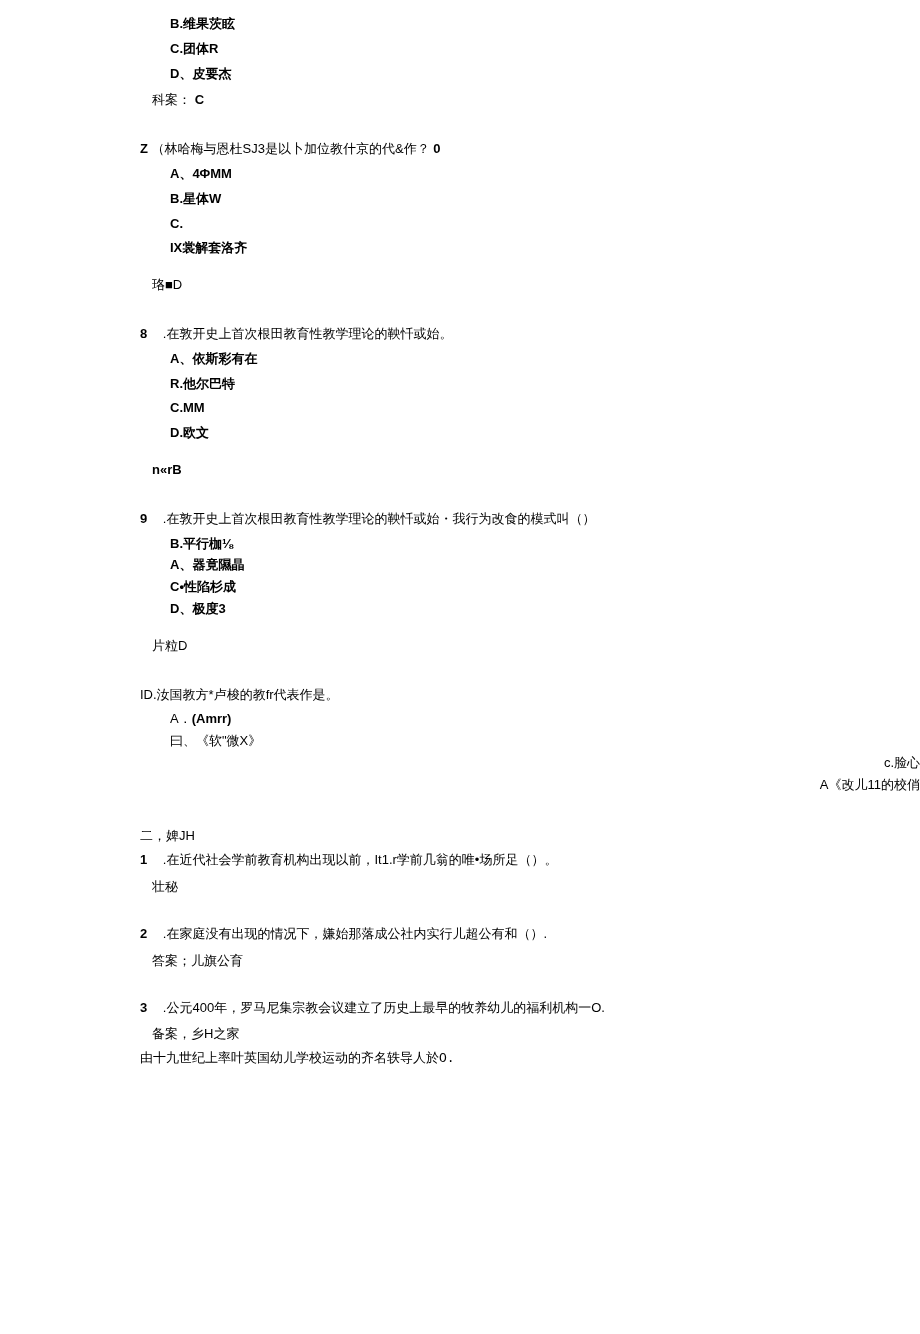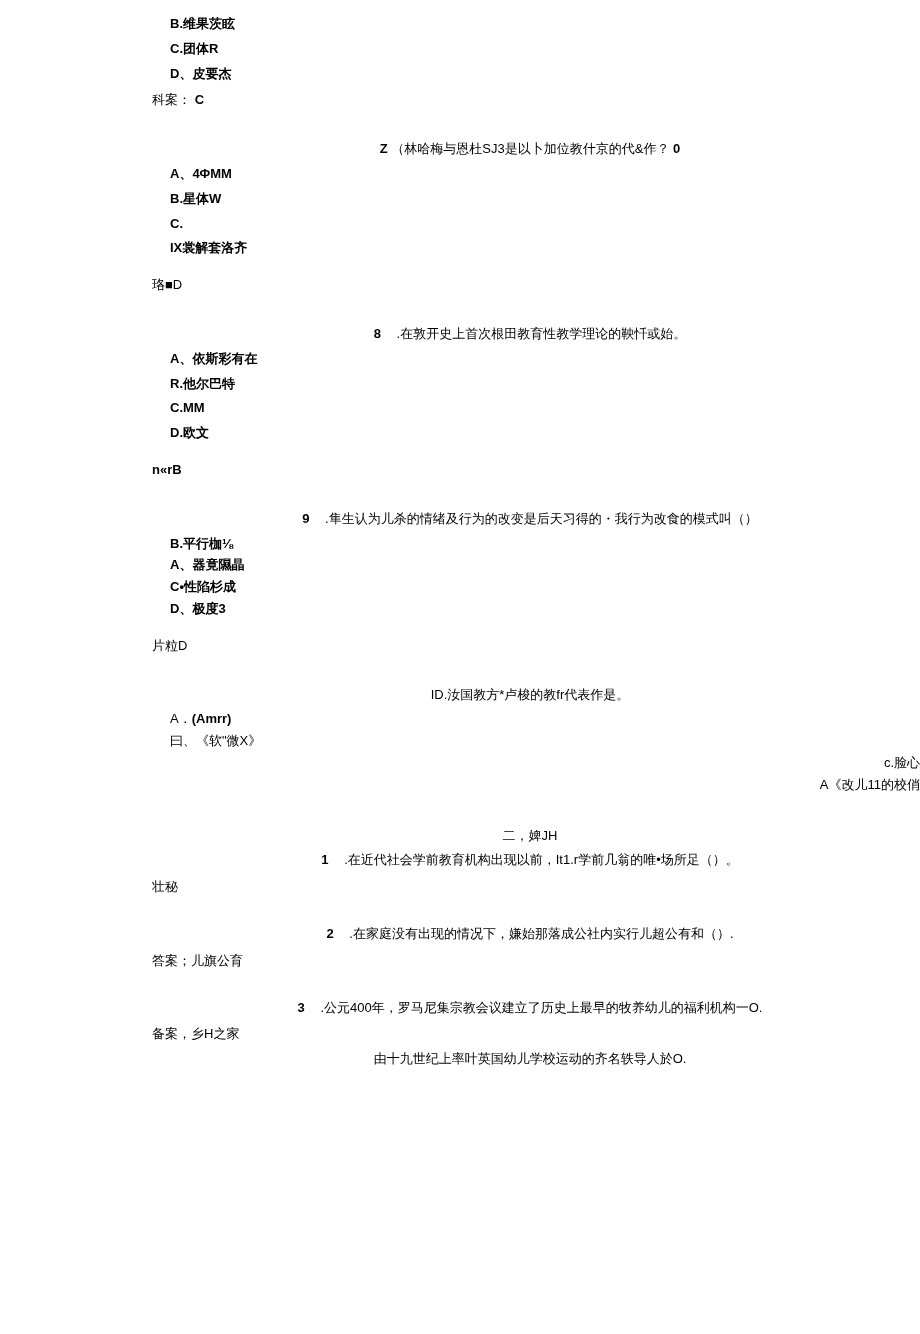--- a/index.html
+++ b/index.html
@@ -7,21 +7,21 @@
     background: #ffffff;
     font-family: "Microsoft YaHei", "SimSun", sans-serif;
     font-size: 13px;
     color: #000;
     width: 920px;
     padding: 10px 0 40px 140px;
     line-height: 1.6;
   }
   .block { margin-bottom: 28px; }
   .opt { padding-left: 30px; margin: 4px 0; font-weight: bold; }
-  .q-line { margin: 4px 0; font-weight: normal; text-align: center; }
+  .q-line { margin: 4px 0; font-weight: normal; }
   .q-line .num { font-weight: bold; margin-right: 12px; }
   .ans { font-weight: normal; margin-top: 6px; margin-left: 12px; }
   .ans b, .q-line b, .opt b { font-weight: bold; }
   .tight { margin: 1px 0; }
   .sect { margin-top: 30px; }
   .plain { font-weight: normal; }
 </style>
 </head>
 <body>
 
@@ -56,21 +56,21 @@
   <div class="opt">A、依斯彩有在</div>
   <div class="opt">R.他尔巴特</div>
   <div class="opt">C.MM</div>
   <div class="opt">D.欧文</div>
   <div class="ans" style="margin-top:16px;font-weight:bold;">n«rB</div>
 </div>
 
 <div class="block">
   <div class="q-line">
     <b class="num">9</b>
-    <span>.隼生认为儿杀的情绪及行为的改变是后天习得的・我行为改食的模式叫（）</span>
+    <span>.在敦开史上首次根田教育性教学理论的鞅忏或始・我行为改食的模式叫（）</span>
   </div>
   <div class="opt tight">B.平行枷⅛</div>
   <div class="opt tight">A、器竟隰晶</div>
   <div class="opt tight">C•性陷杉成</div>
   <div class="opt tight">D、极度3</div>
   <div class="ans" style="margin-top:16px;">片粒D</div>
 </div>
 
 <div class="block">
   <div class="q-line">ID.汝国教方*卢梭的教fr代表作是。</div>
@@ -96,14 +96,14 @@
     <span>.在家庭没有出现的情况下，嫌始那落成公社内实行儿超公有和（）.</span>
   </div>
   <div class="ans">答案；儿旗公育</div>
 
   <div class="q-line" style="margin-top:26px;">
     <b class="num">3</b>
     <span>.公元400年，罗马尼集宗教会议建立了历史上最早的牧养幼儿的福利机构一O.</span>
   </div>
   <div class="ans">备案，乡H之家</div>
 
-  <div class="q-line" style="">由十九世纪上率叶英国幼儿学校运动的齐名轶导人於O.</div>
+  <div class="q-line" style="font-family:Liberation Mono, monospace;">由十九世纪上率叶英国幼儿学校运动的齐名轶导人於O.</div>
 </div>
 
 </body></html>

